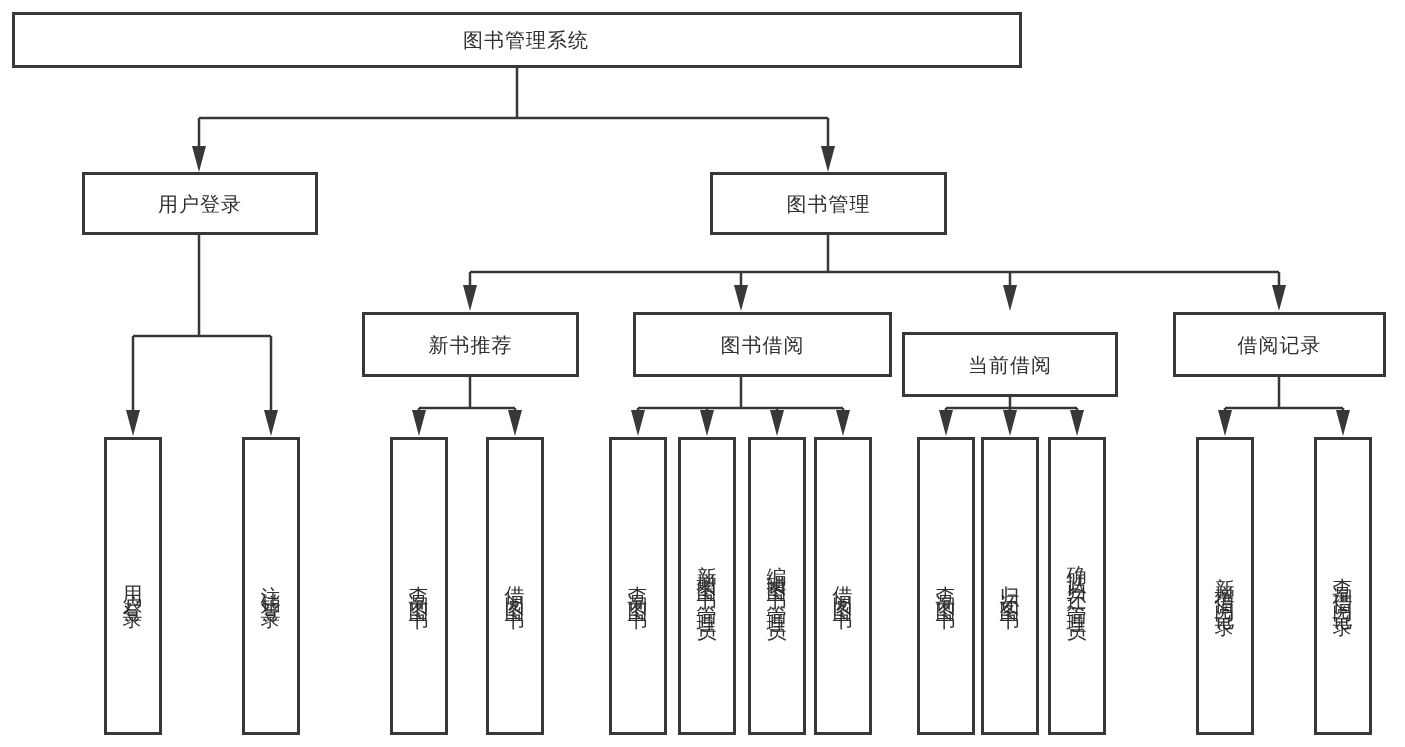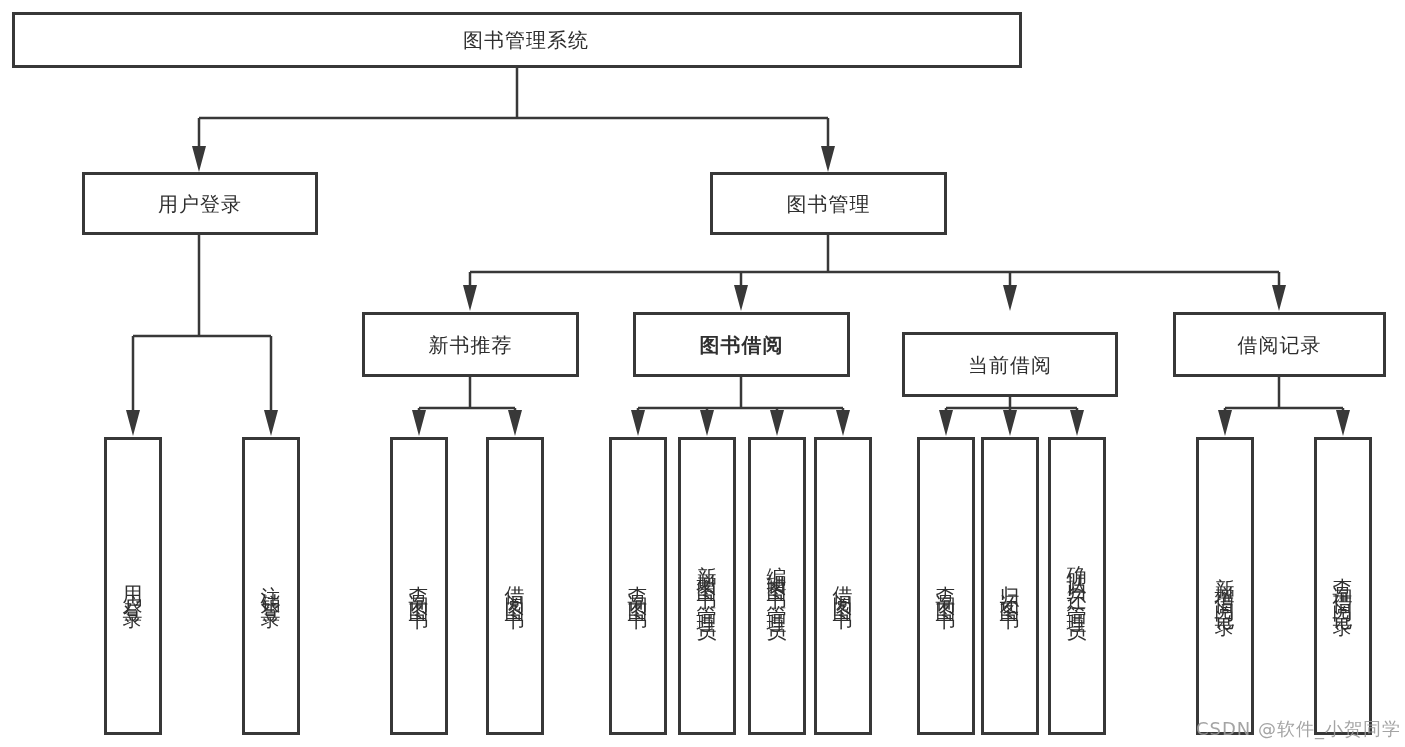--- a/index.html
+++ b/index.html
@@ -109,21 +109,21 @@
   <div class="node h" style="left:82px; top:172px; width:236px; height:63px;">
     <span>用户登录</span>
   </div>
   <div class="node h" style="left:710px; top:172px; width:237px; height:63px;">
     <span>图书管理</span>
   </div>
 
   <div class="node h" style="left:362px; top:312px; width:217px; height:65px;">
     <span>新书推荐</span>
   </div>
-  <div class="node h" style="left:633px; top:312px; width:217px; height:65px;font-weight:bold;">
+  <div class="node h" style="left:633px; top:312px; width:259px; height:65px;">
     <span>图书借阅</span>
   </div>
   <div class="node h" style="left:902px; top:312px; width:216px; height:65px;margin-top:20px;">
     <span>当前借阅</span>
   </div>
   <div class="node h" style="left:1173px; top:312px; width:213px; height:65px;">
     <span>借阅记录</span>
   </div>
 
   <div class="node v" style="left:104px; top:437px; width:58px; height:298px;">
@@ -163,15 +163,14 @@
     <span>确认归还（管理员）</span>
   </div>
 
   <div class="node v" style="left:1196px; top:437px; width:58px; height:298px;">
     <span>新增借阅记录</span>
   </div>
   <div class="node v" style="left:1314px; top:437px; width:58px; height:298px;">
     <span>查询借阅记录</span>
   </div>
 
-  <div class="watermark">CSDN @软件_小贺同学</div>
 
 </div>
 
 </body></html>

